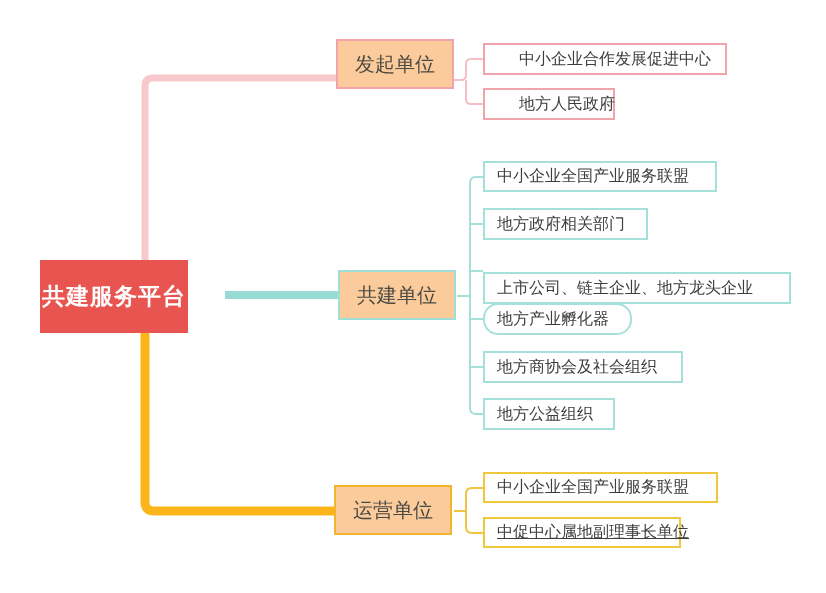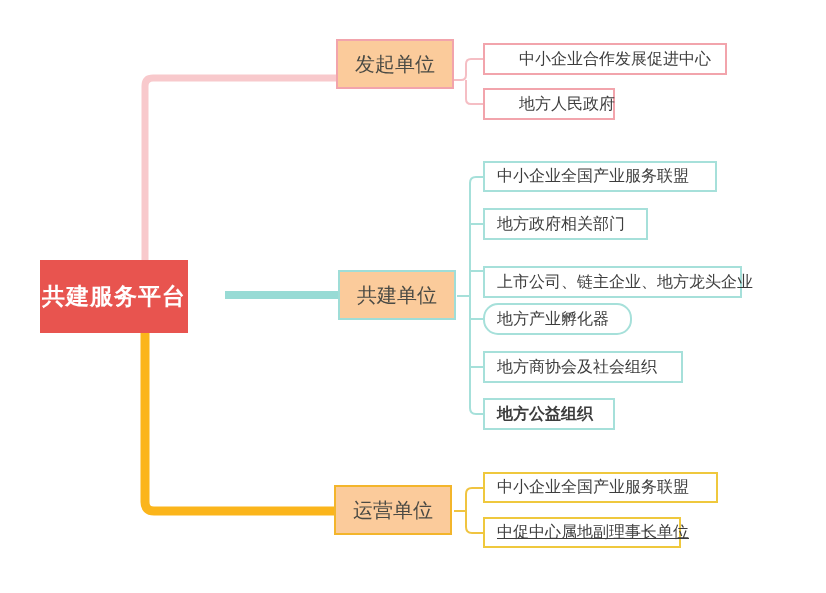--- a/index.html
+++ b/index.html
@@ -29,24 +29,24 @@
     background:#ffffff;height:32px;font-size:16px;padding-left:12px;
     border:2px solid #ccc;left:483px;
   }
   .pinkb{border-color:#f2a4ac;padding-left:34px;}
   .tealb{border-color:#a6e0da;}
   .yellb{border-color:#efc83d;}
   .b1c0{top:43px;width:244px;}
   .b1c1{top:88px;width:132px;}
   .b2c0{top:161px;width:234px;height:31px;}
   .b2c1{top:208px;width:165px;}
-  .b2c2{top:266px;width:259px;}
+  .b2c2{top:272px;width:308px;}
   .b2c3{top:303px;width:149px;border-radius:15px;}
   .b2c4{top:351px;width:200px;}
-  .b2c5{top:398px;width:132px;font-weight:bold;}
+  .b2c5{top:398px;width:132px;}
   .b3c0{top:472px;width:235px;height:31px;}
   .b3c1{top:517px;width:198px;height:31px;text-decoration:underline;}
 </style>
 </head>
 <body>
 
 <div class="canvas">
 
   <svg class="connectors" viewBox="0 0 826 593" fill="none" xmlns="http://www.w3.org/2000/svg">
 

